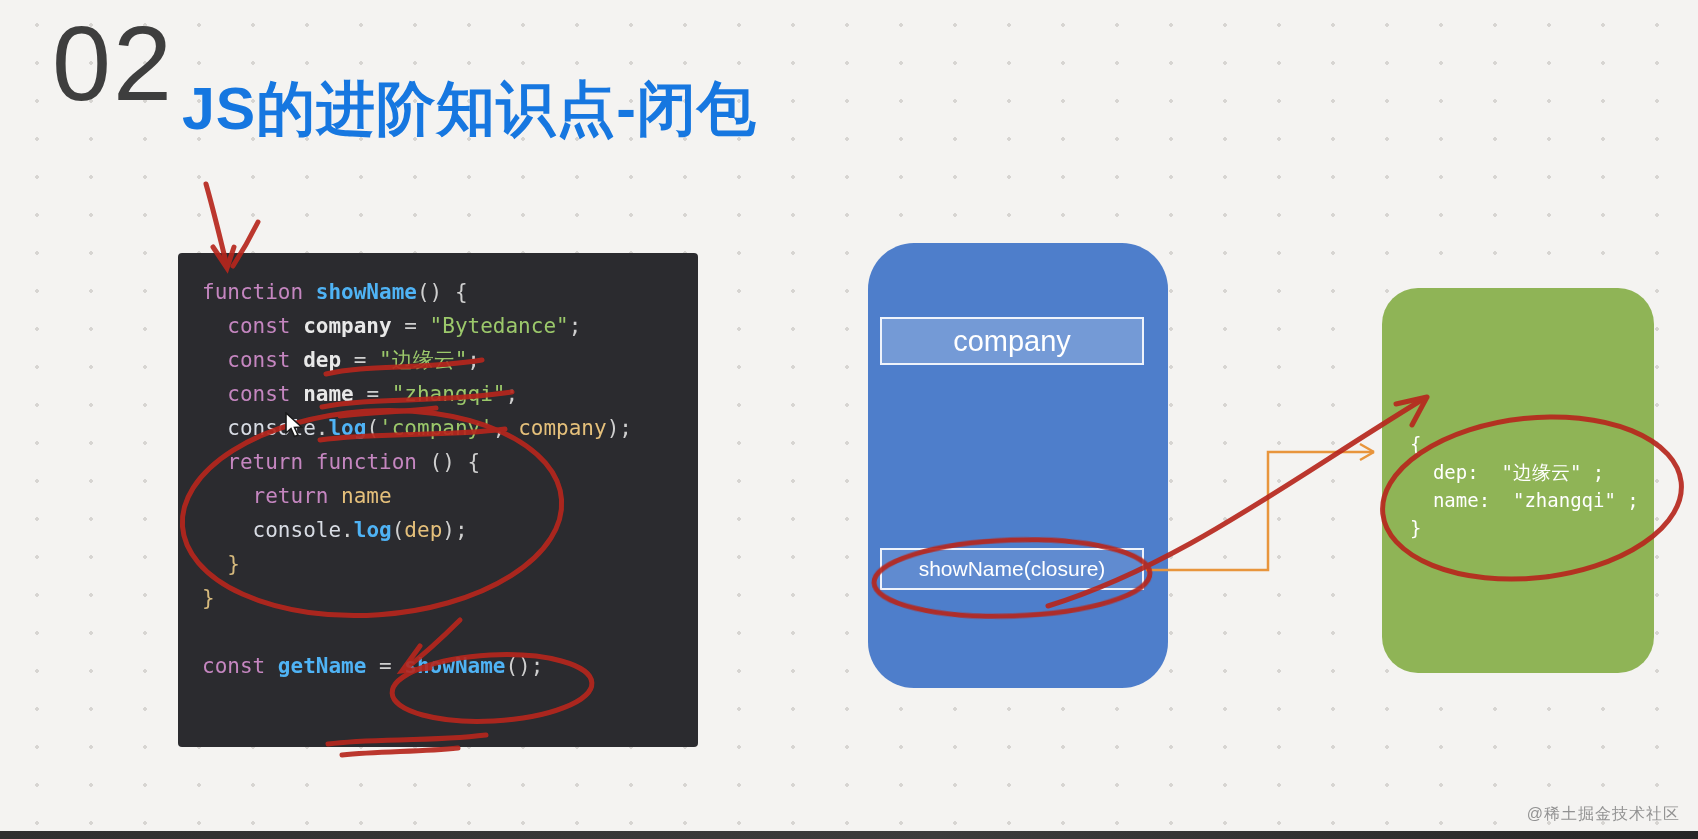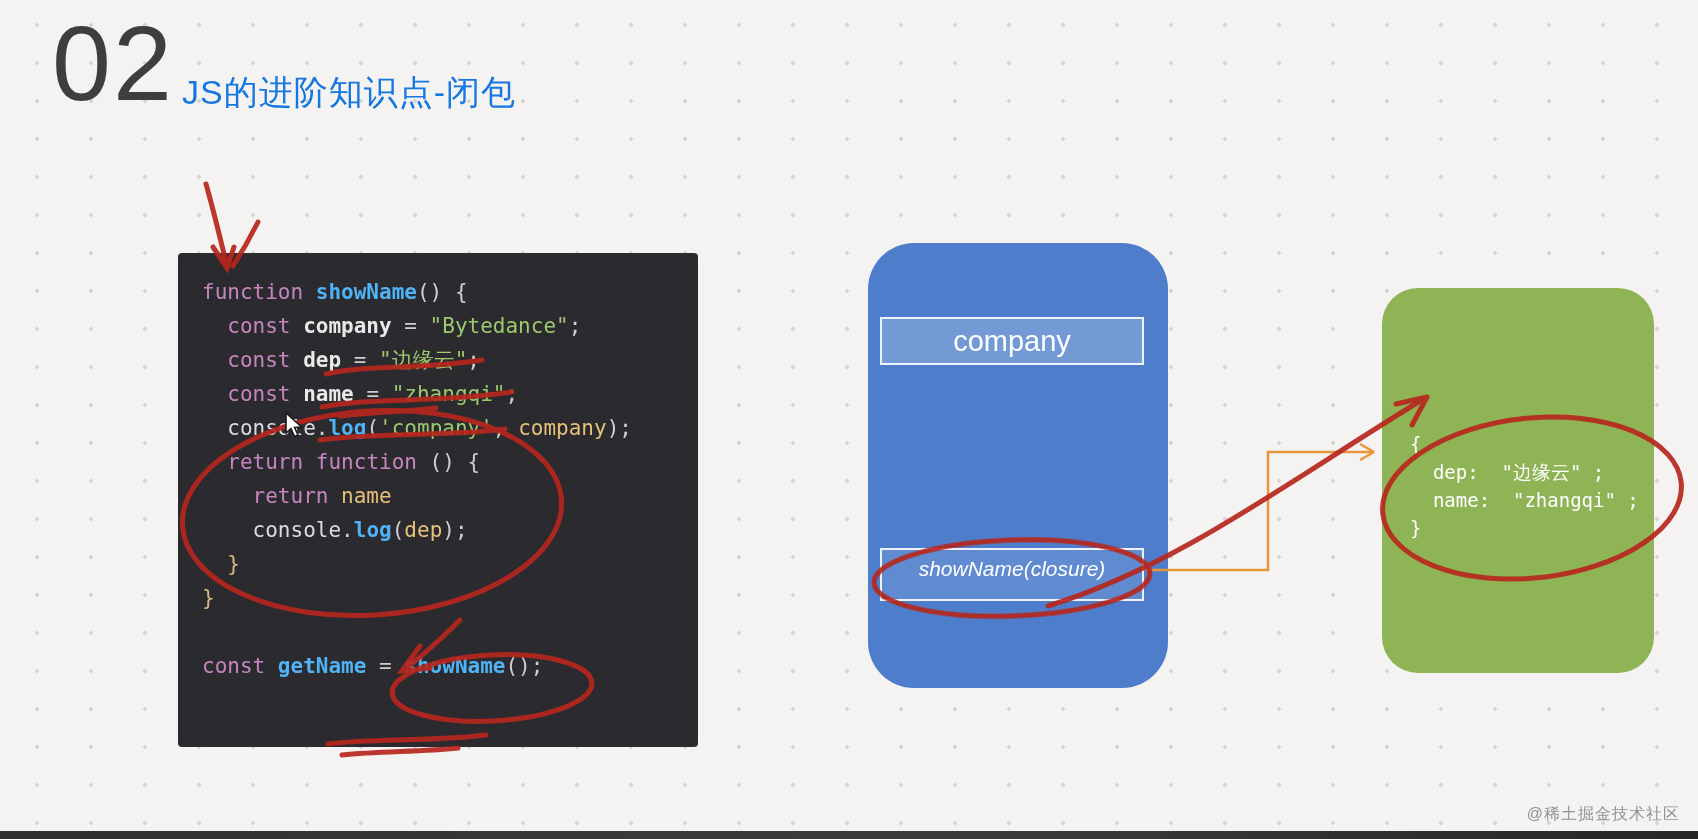--- a/index.html
+++ b/index.html
@@ -10,21 +10,21 @@
     background-image:radial-gradient(circle, #d7d5d2 1.6px, transparent 1.7px);
     background-size:54px 38px;
     background-position:10px 6px;
   }
   .slide-number{
     position:absolute; left:52px; top:10px;
     font-size:106px; line-height:1; color:#3e3e3e; letter-spacing:2px;
   }
   .slide-title{
     position:absolute; left:182px; top:70px;
-    font-size:34px; font-weight:normal; color:#1677e0; letter-spacing:1px;
+    font-size:59px; font-weight:bold; color:#1677e0; letter-spacing:1px;
   }
   
   .code-block{
     position:absolute; left:178px; top:253px; width:520px; height:494px;
     background:#2b2b2f; border-radius:4px; box-sizing:border-box;
     padding:22px 12px 0 24px;
     font-family:"DejaVu Sans Mono", monospace;
     font-size:21px; line-height:34px;
   }
   .code-block .line{white-space:pre; color:#cfcfcf;}
@@ -43,23 +43,22 @@
   }
   .inner-box{
     position:absolute; left:12px; width:264px; box-sizing:border-box;
     border:2px solid #eef3fb; color:#ffffff; text-align:center;
   }
   .company-box{
     top:74px; height:48px; line-height:44px; font-size:29px;
     background:rgba(255,255,255,0.22);
   }
   .closure-label-box{
-    top:305px; height:53px; line-height:38px; font-size:21px;
+    top:305px; height:42px; line-height:38px; font-size:21px;
     background:rgba(255,255,255,0.10);
-    font-style:italic;
   }
   
   .closure-box{
     position:absolute; left:1382px; top:288px; width:272px; height:385px;
     background:#8fb456; border-radius:36px; box-sizing:border-box;
     padding:142px 0 0 28px; color:#ffffff;
     font-family:"DejaVu Sans Mono", monospace;
     font-size:19px; line-height:28px;
   }
   .closure-box .line{white-space:pre;}

